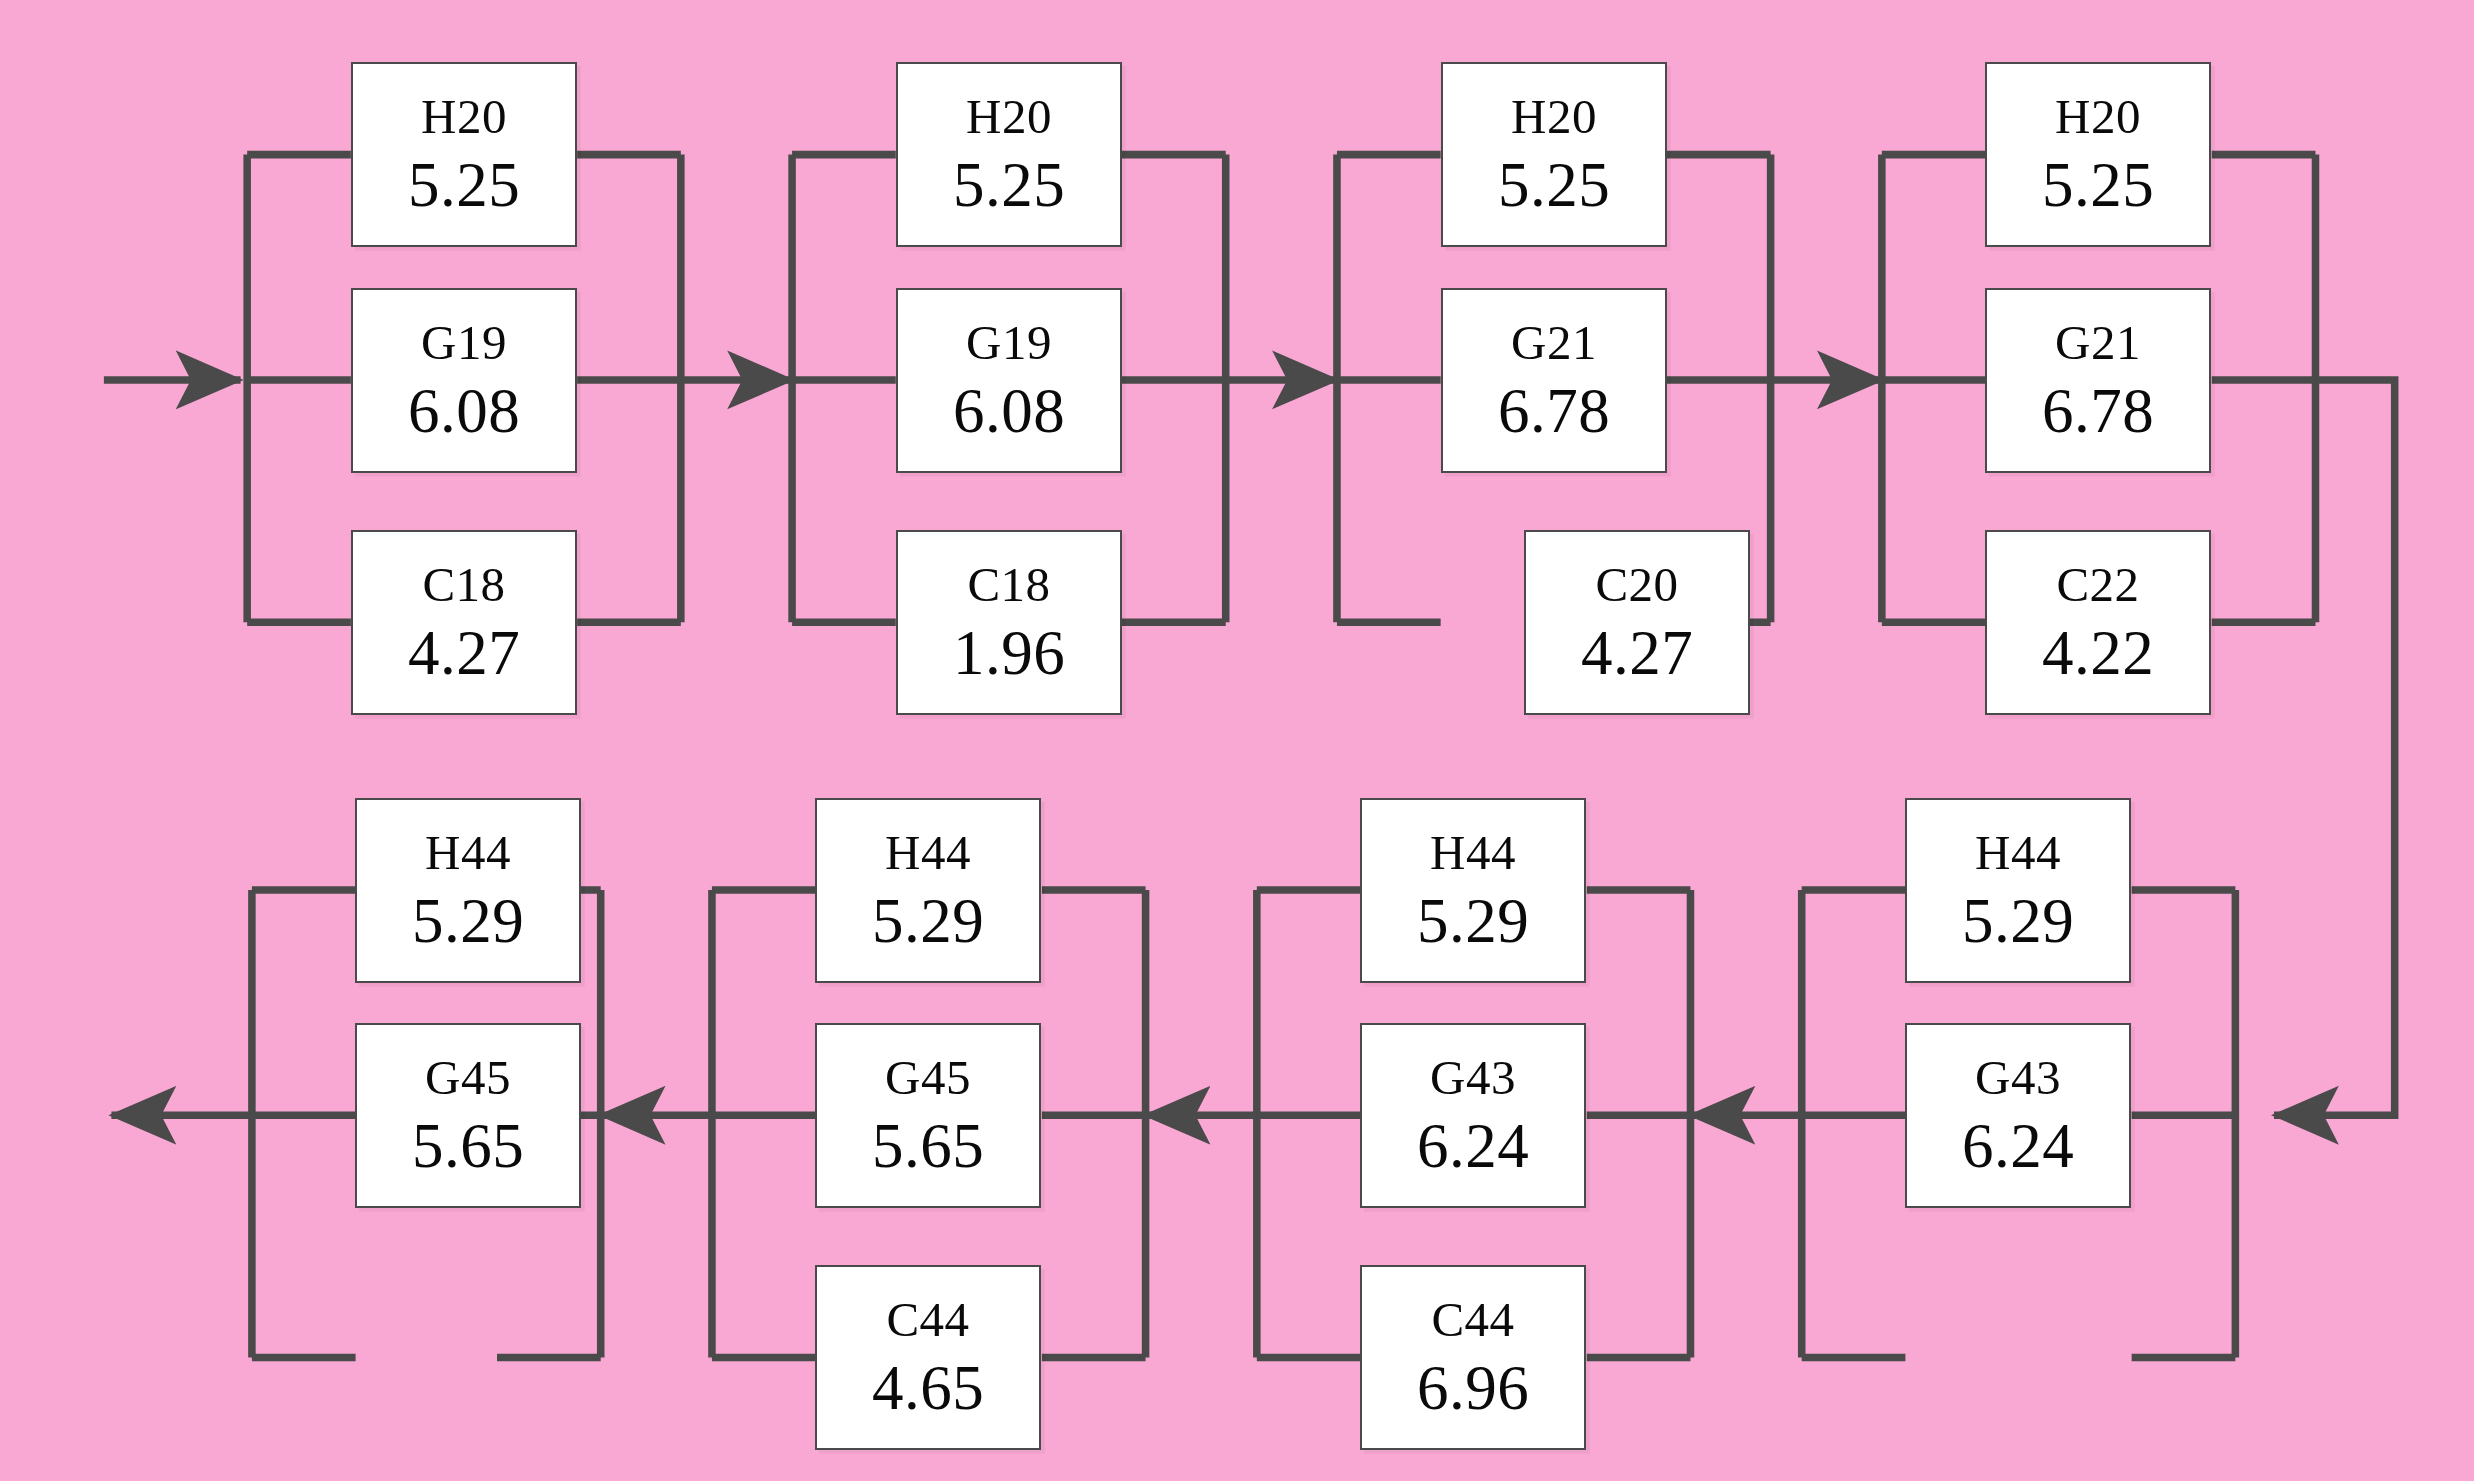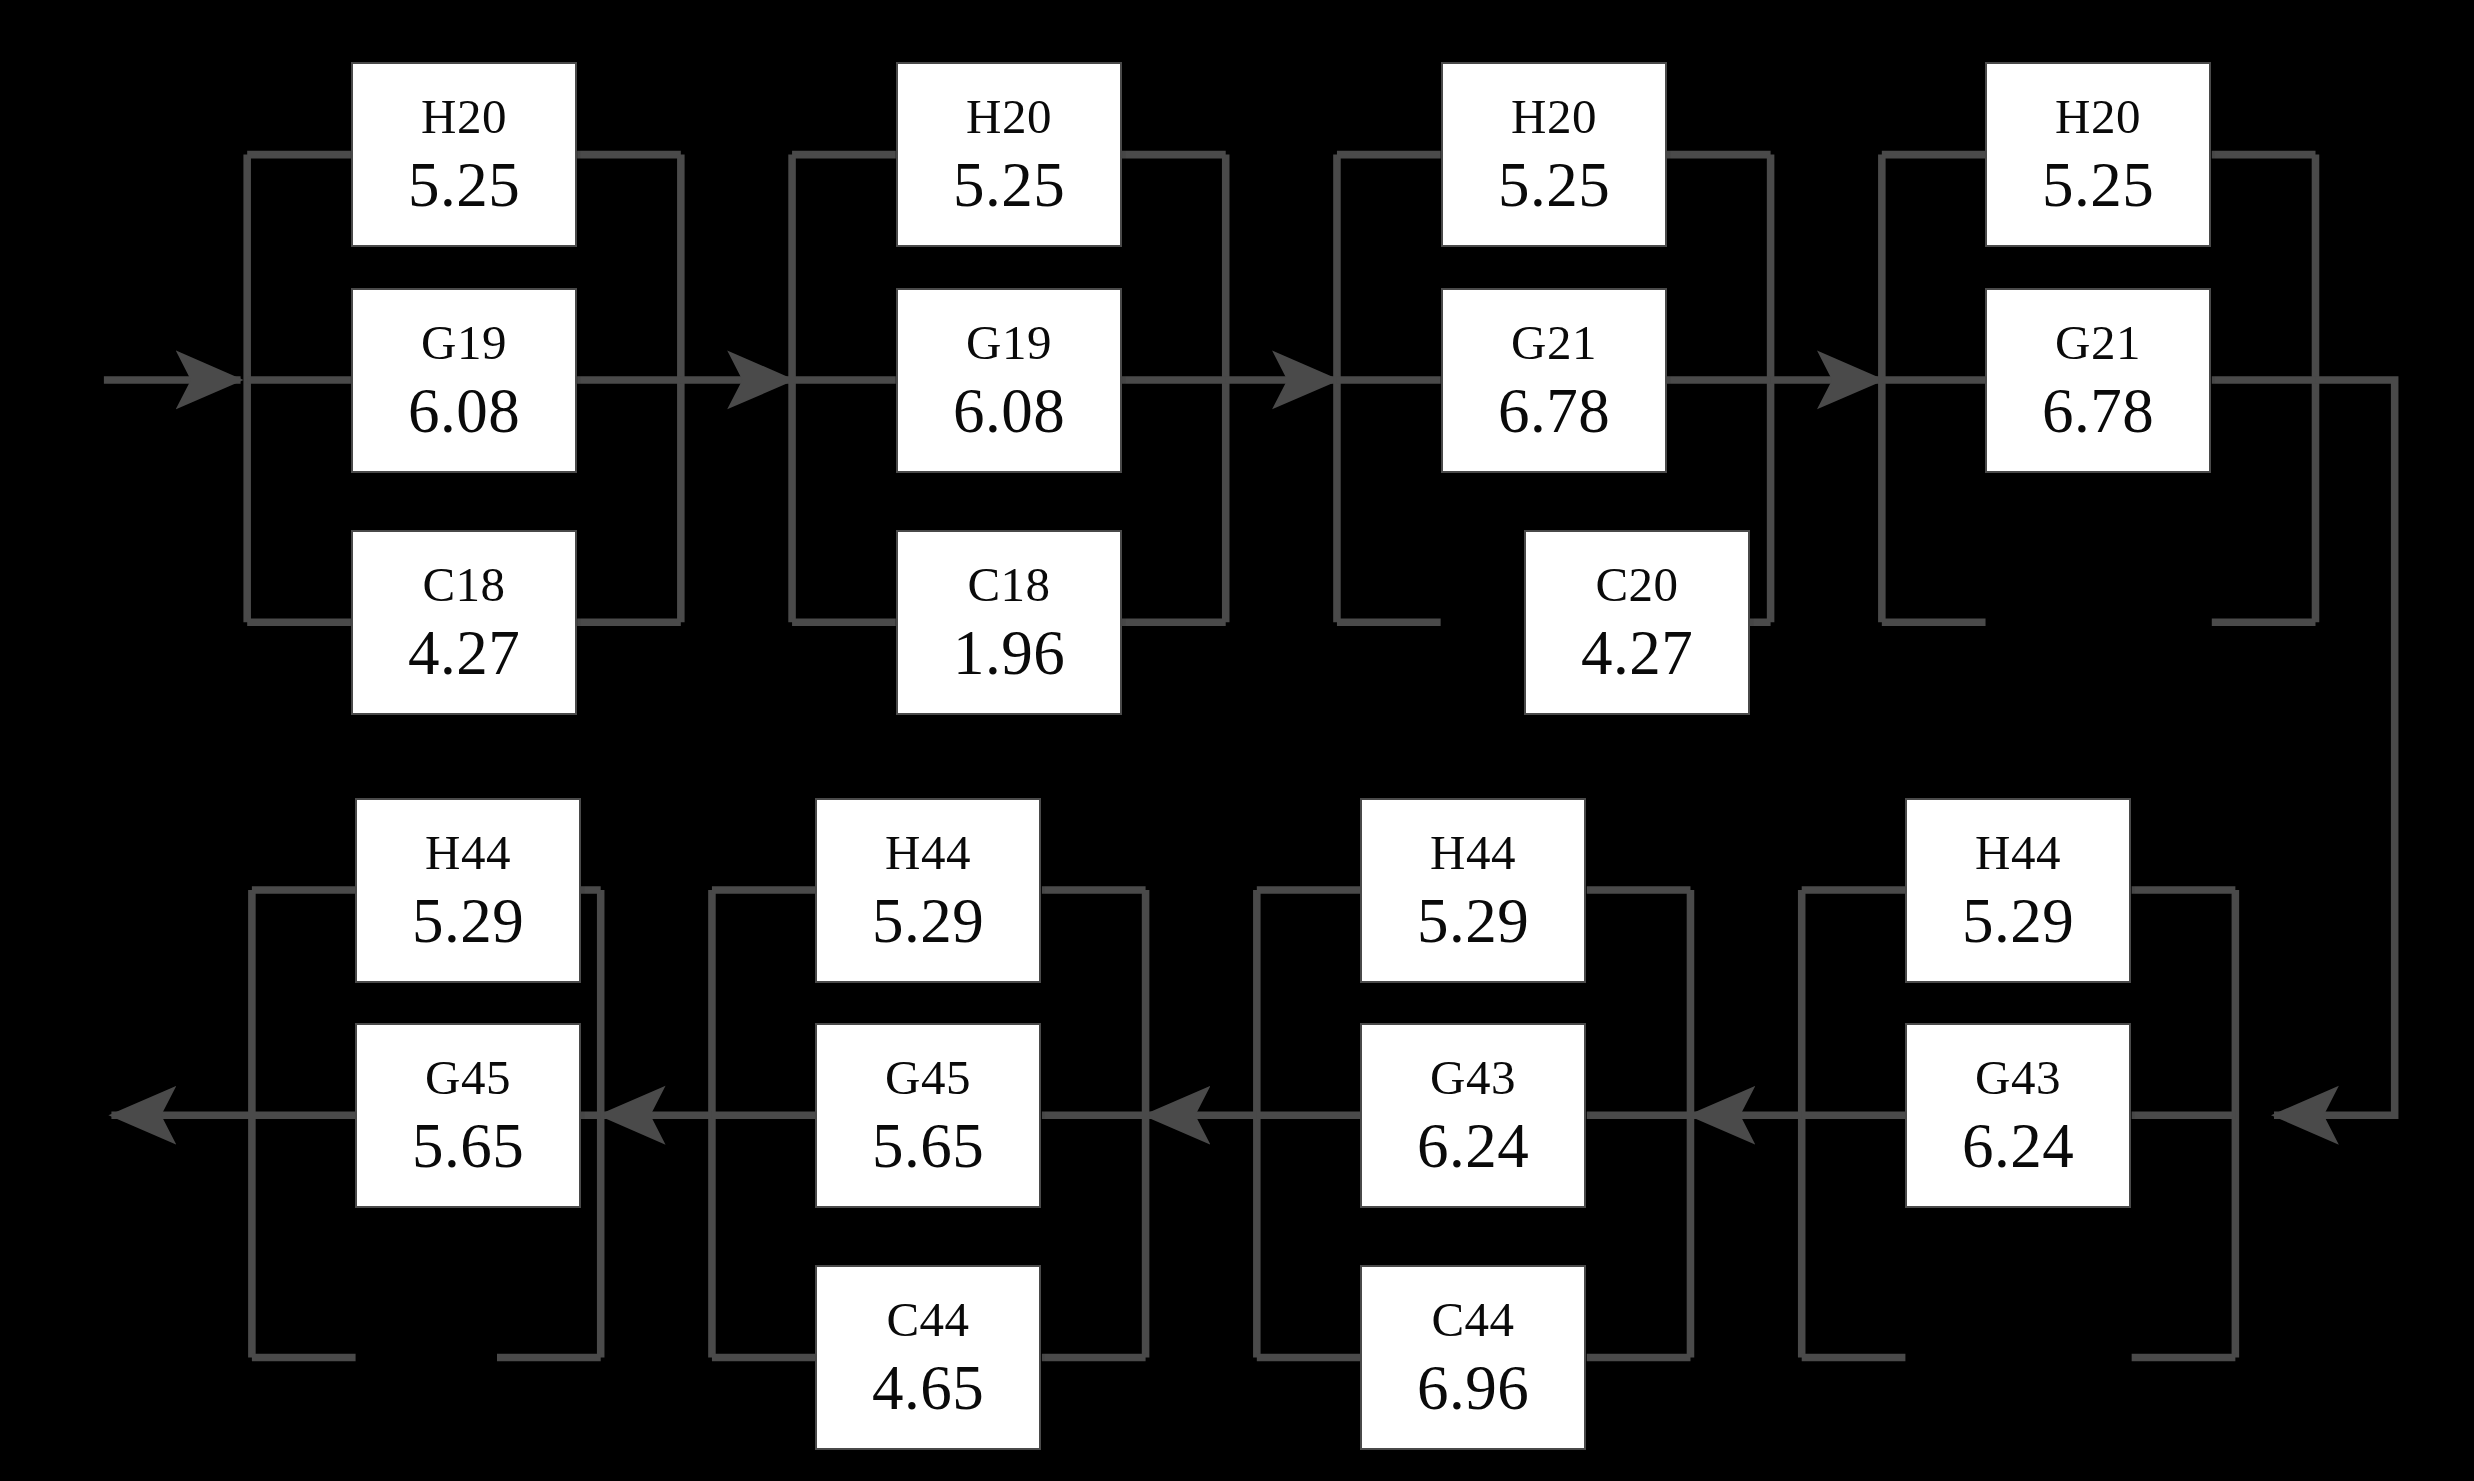--- a/index.html
+++ b/index.html
@@ -1,17 +1,17 @@
 <!DOCTYPE html>
 <html style="font-size:15px"><head>
 <meta charset="utf-8">
 <style>
   html,body{margin:0;padding:0;background:#ffffff;}
   body{font-family:"Liberation Serif", serif;}
-  #stage{position:relative;width:2475px;height:1481px;background:#000000;overflow:hidden;text-align:center;}
+  #stage{position:relative;width:2475px;height:1481px;background:#f9a8d4;overflow:hidden;text-align:center;}
   svg#wires{position:absolute;left:0;top:0;width:2475px;height:1481px;}
   .node{
     position:absolute;
     box-sizing:border-box;
     border:2.8px solid #4a4a4a;
     background:#ffffff;
     display:flex;
     flex-direction:column;
     align-items:center;
     justify-content:center;
@@ -175,20 +175,24 @@
   </div>
 
   <div class="node" style="left:1985px;top:62px;width:226px;height:185px;">
     <span class="nm">H20</span>
     <span class="vl">5.25</span>
   </div>
   <div class="node" style="left:1985px;top:288px;width:226px;height:185px;">
     <span class="nm">G21</span>
     <span class="vl">6.78</span>
   </div>
+  <div class="node" style="left:1985px;top:530px;width:226px;height:185px;">
+    <span class="nm">C22</span>
+    <span class="vl">4.22</span>
+  </div>
 
   <div class="node" style="left:1905px;top:798px;width:226px;height:185px;">
     <span class="nm">H44</span>
     <span class="vl">5.29</span>
   </div>
   <div class="node" style="left:1905px;top:1023px;width:226px;height:185px;">
     <span class="nm">G43</span>
     <span class="vl">6.24</span>
   </div>
 

